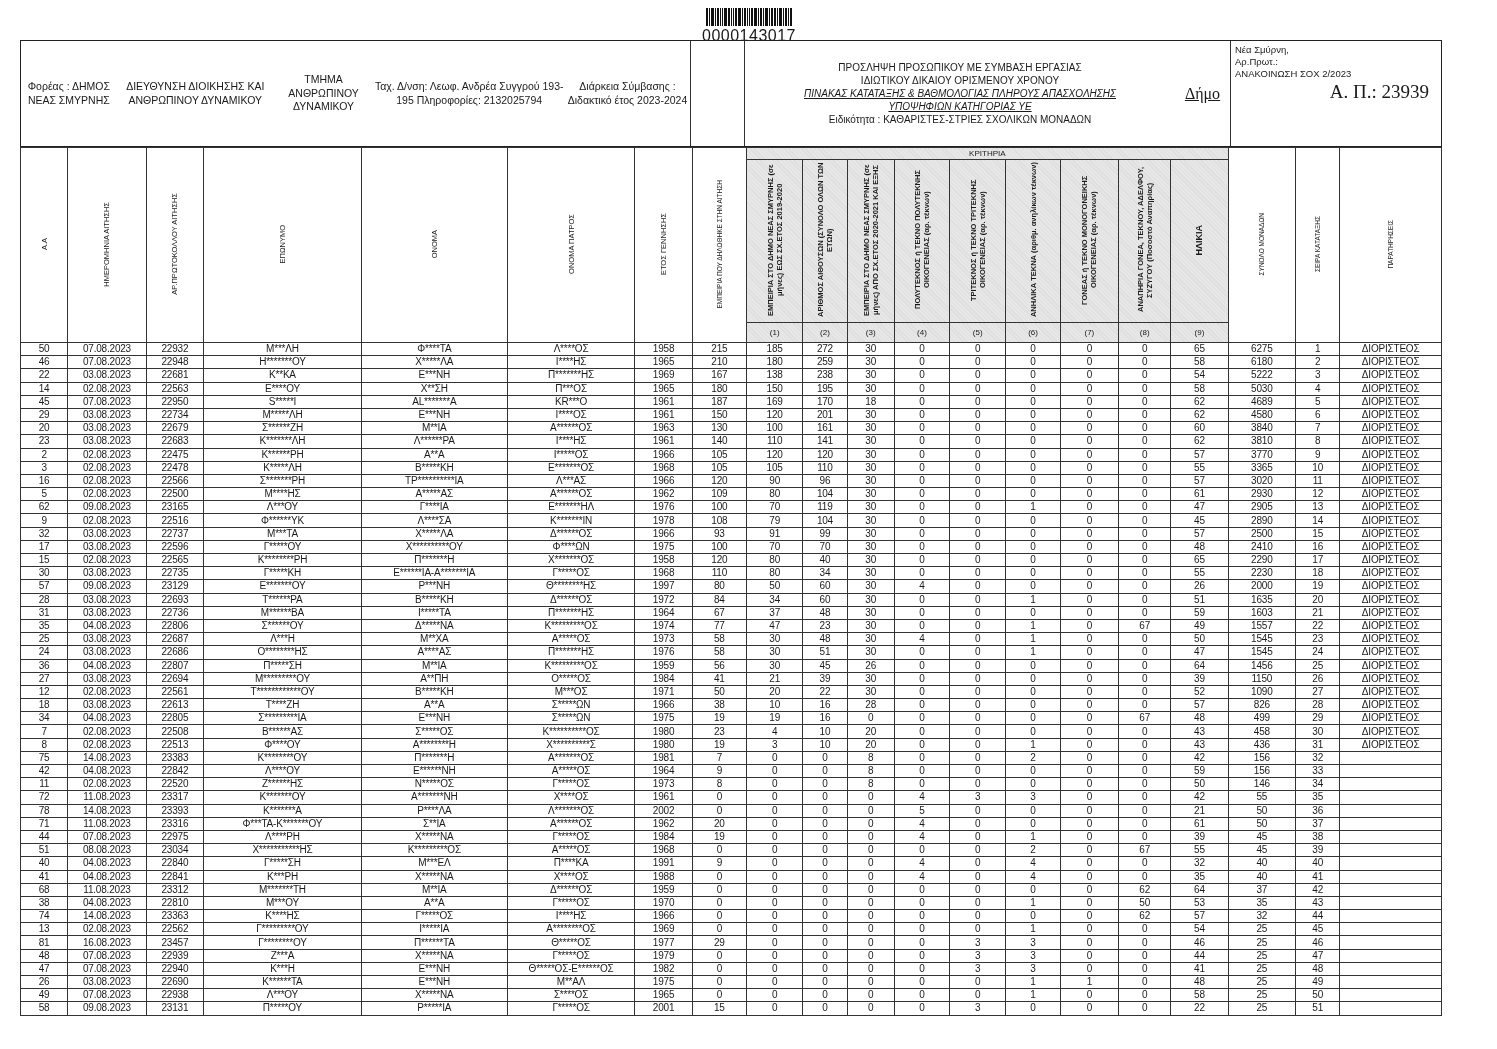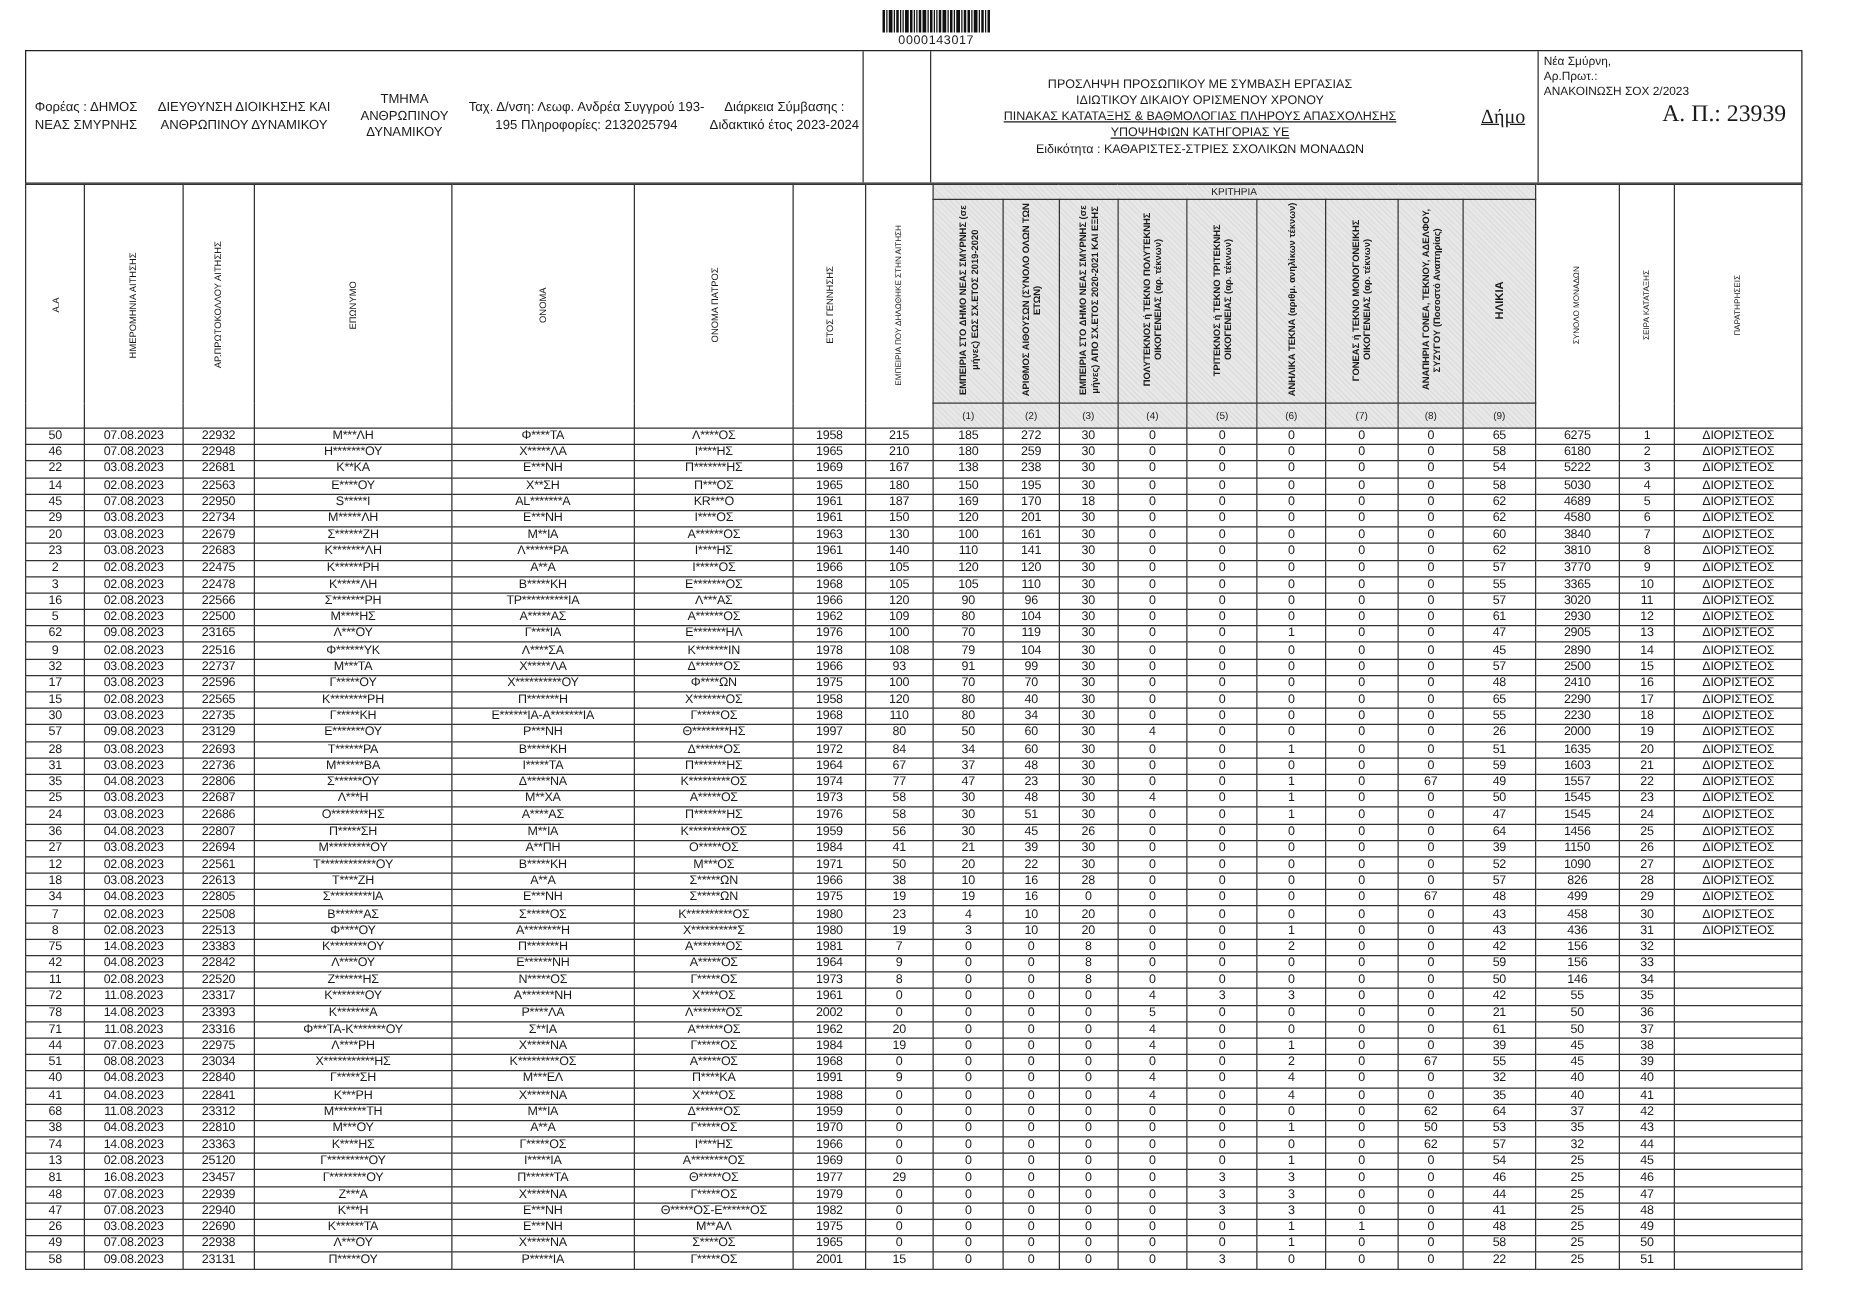--- a/index.html
+++ b/index.html
@@ -2,27 +2,27 @@
 <html><head>
 <meta charset="utf-8">
 <style>
   * { box-sizing: border-box; margin: 0; padding: 0; }
   html, body { width: 1497px; height: 1049px; background: #ffffff; overflow: hidden; }
   body { font-family: "Liberation Sans", sans-serif; color: #1a1a1a; position: relative; }
 
   .barcode-wrap { position: absolute; left: 684px; top: 8px; width: 130px; text-align: center; }
   .barcode { height: 18px; display: flex; justify-content: center; gap: 0; }
   .barcode span { display: inline-block; height: 18px; background: #111; margin-right: 1px; }
-  .barcode-num { font-size: 10px; letter-spacing: 0.5px; margin-top: 1px; }
+  .barcode-num { font-size: 16px; letter-spacing: 0.5px; margin-top: 1px; }
 
   .header { position: absolute; left: 20px; top: 40px; width: 1422px; height: 107px; border: 1.5px solid #222; display: flex; }
   .h-left { width: 670px; border-right: 1px solid #333; display: flex; flex-direction: row; align-items: center; justify-content: center; font-size: 10.5px; line-height: 13.5px; text-align: center; }
   .h-gap { width: 54px; border-right: 1px solid #333; }
   .h-mid { width: 430px; display: flex; flex-direction: column; align-items: center; justify-content: center; font-size: 10px; line-height: 13px; text-align: center; }
-  .h-mid .u { text-decoration: underline; }
+  .h-mid .u { text-decoration: underline; font-style: italic; }
   .h-dimo { width: 56px; border-right: 1px solid #333; font-family: "Liberation Serif", serif; font-size: 16px; display: flex; align-items: center; justify-content: center; text-decoration: underline; }
   .h-right { flex: 1; padding: 3px 4px; position: relative; }
   .h-right .small { font-size: 9.5px; line-height: 12px; }
   .h-right .big { font-family: "Liberation Serif", serif; font-size: 19px; line-height: 24px; text-align: right; padding-right: 8px; }
 
   table.grid { position: absolute; left: 20px; top: 147px; width: 1422px; border-collapse: collapse; table-layout: fixed; }
   table.grid th, table.grid td { border: 1px solid #333; font-weight: normal; text-align: center; vertical-align: middle; overflow: hidden; white-space: nowrap; }
   table.grid thead th { font-size: 7.5px; }
   .vert { writing-mode: vertical-rl; transform: rotate(180deg); display: inline-block; white-space: normal; line-height: 9px; max-height: 160px; text-align: center; }
   .shade { background: #e8e8e8; background-image: repeating-linear-gradient(45deg, rgba(0,0,0,0.05) 0 1px, transparent 1px 3px); }
@@ -1123,21 +1123,21 @@
         <td>0</td>
         <td>62</td>
         <td>57</td>
         <td class="r">32</td>
         <td>44</td>
         <td></td>
       </tr>
       <tr>
         <td>13</td>
         <td>02.08.2023</td>
-        <td>25120</td>
+        <td>22562</td>
         <td>Γ*********ΟΥ</td>
         <td>Ι*****ΙΑ</td>
         <td>Α********ΟΣ</td>
         <td>1969</td>
         <td>0</td>
         <td>0</td>
         <td>0</td>
         <td>0</td>
         <td>0</td>
         <td>0</td>

